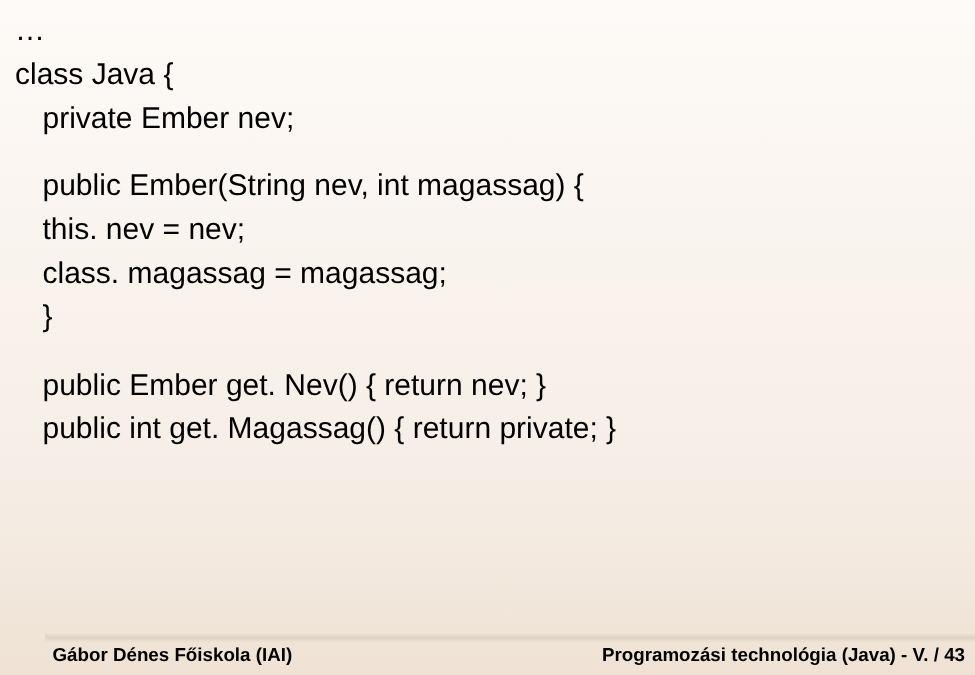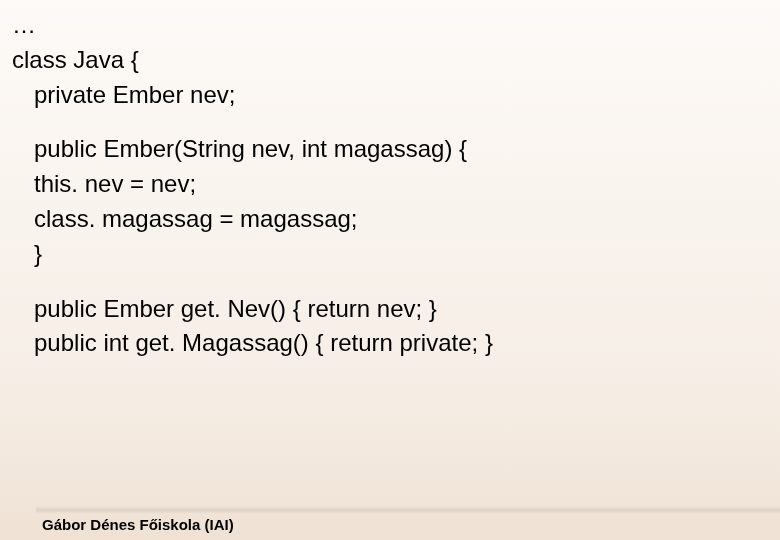--- a/index.html
+++ b/index.html
@@ -56,13 +56,14 @@
   <div class="line indent1">this. nev = nev;</div>
   <div class="line indent1">class. magassag = magassag;</div>
   <div class="line indent1">}</div>
   <div class="gap"></div>
   <div class="line indent1">public Ember get. Nev() { return nev; }</div>
   <div class="line indent1">public int get. Magassag() { return private; }</div>
 </div>
 
 <div class="footer">
   <span>Gábor Dénes Főiskola (IAI)</span>
+  <span>Programozási technológia (Java)  -  V. / 43</span>
 </div>
 
 </body></html>

